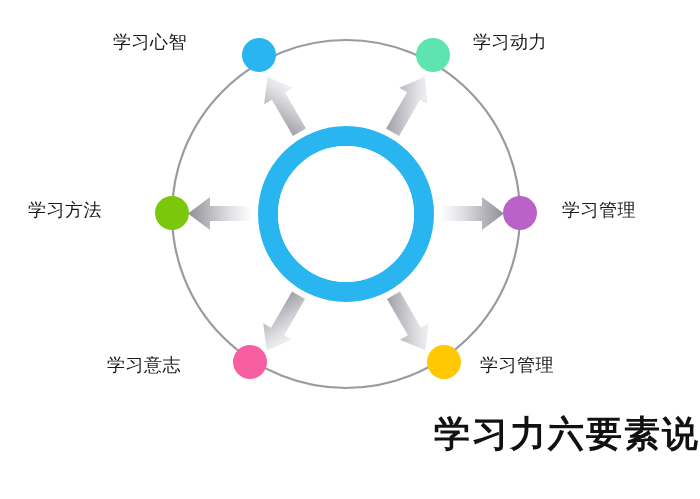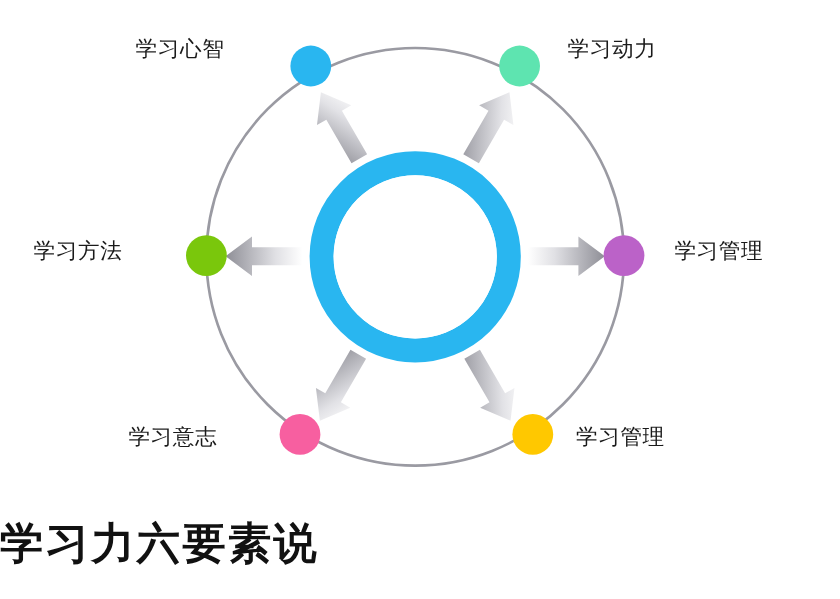--- a/index.html
+++ b/index.html
@@ -55,23 +55,23 @@
     font-size: 30px;
     color: #111111;
     line-height: 1.42;
     letter-spacing: 1px;
   }
   .center-text div { display: block; }
 
   .caption {
     position: absolute;
     left: 0;
-    top: 432px;
+    top: 412px;
     width: 700px;
-    text-align: left;
+    text-align: right;
     font-family: "DejaVu Sans", "Liberation Sans", sans-serif;
     font-size: 36px;
     font-weight: bold;
     color: #111111;
     letter-spacing: 2px;
     line-height: 1.2;
   }
 </style>
 </head>
 <body>

